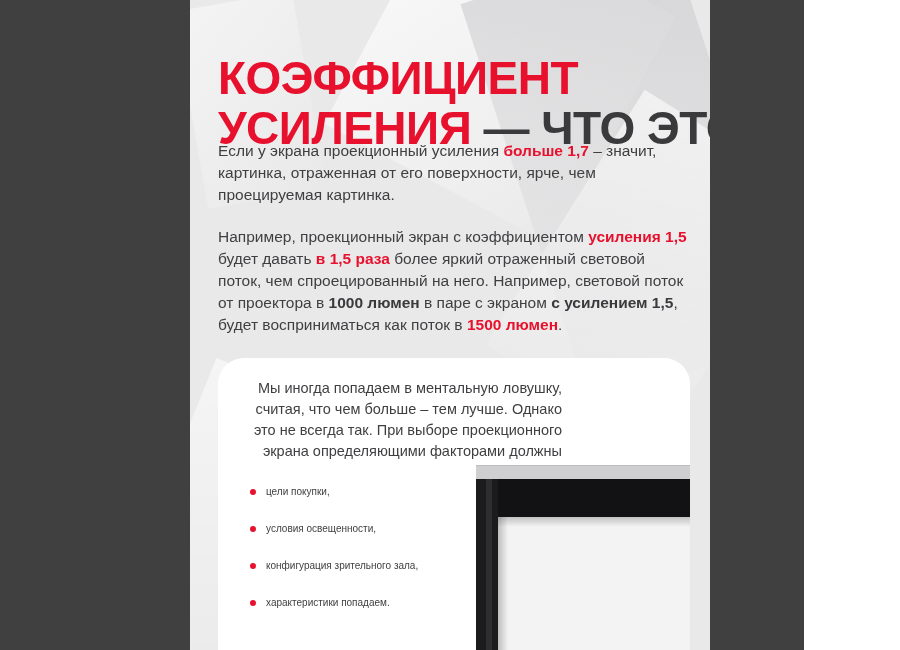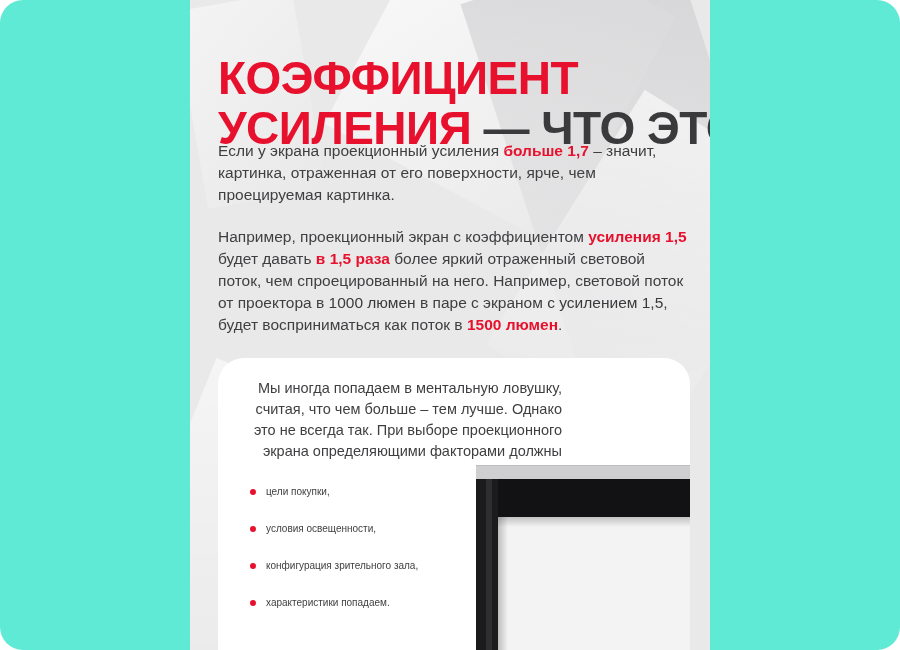--- a/index.html
+++ b/index.html
@@ -9,24 +9,23 @@
   }
   body {
     width: 900px;
     height: 650px;
     overflow: hidden;
     font-family: "Liberation Sans", sans-serif;
   }
 
   .page {
     position: relative;
-    width: 900px;
+    width: 804px;
     height: 650px;
-    background: #5eead4;
-    border-radius: 23px;
+    background: #404040;
   }
 
   
   .poster {
     position: absolute;
     left: 190px;
     top: 0;
     width: 520px;
     height: 650px;
     background: #e9e9ea;
@@ -86,21 +85,21 @@
   .body-copy {
     position: absolute;
     left: 28px;
     top: 140px;
     width: 470px;
     color: #3f3f41;
     font-size: 15.5px;
     line-height: 22px;
   }
   .body-copy p { margin: 0 0 20px 0; }
-  .body-copy .b { font-weight: normal; color: #3a3a3c; }
+  .body-copy .b { font-weight: bold; color: #3a3a3c; }
   .body-copy .red-b { font-weight: bold; color: #e8112d; }
 
   
   .callout {
     position: absolute;
     left: 28px;
     top: 358px;
     width: 472px;
     height: 292px;
     background: #ffffff;

